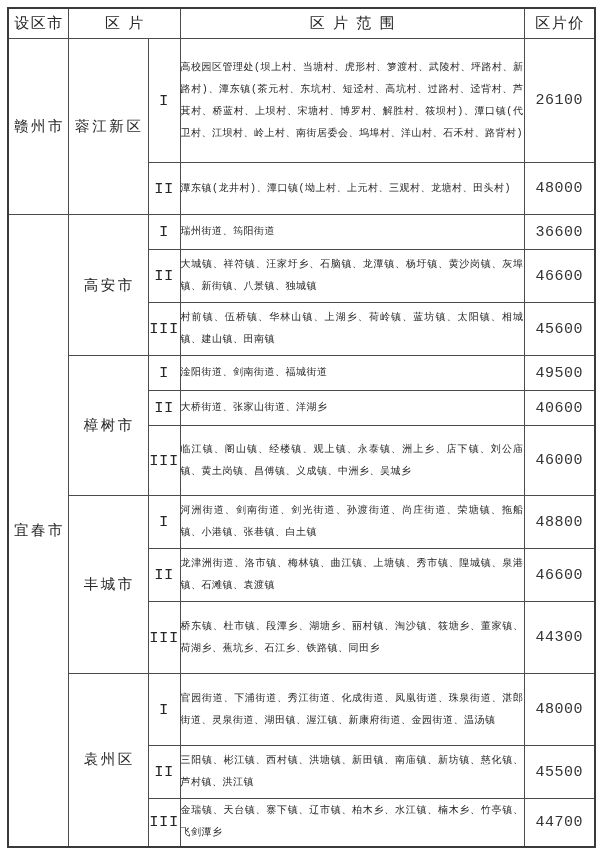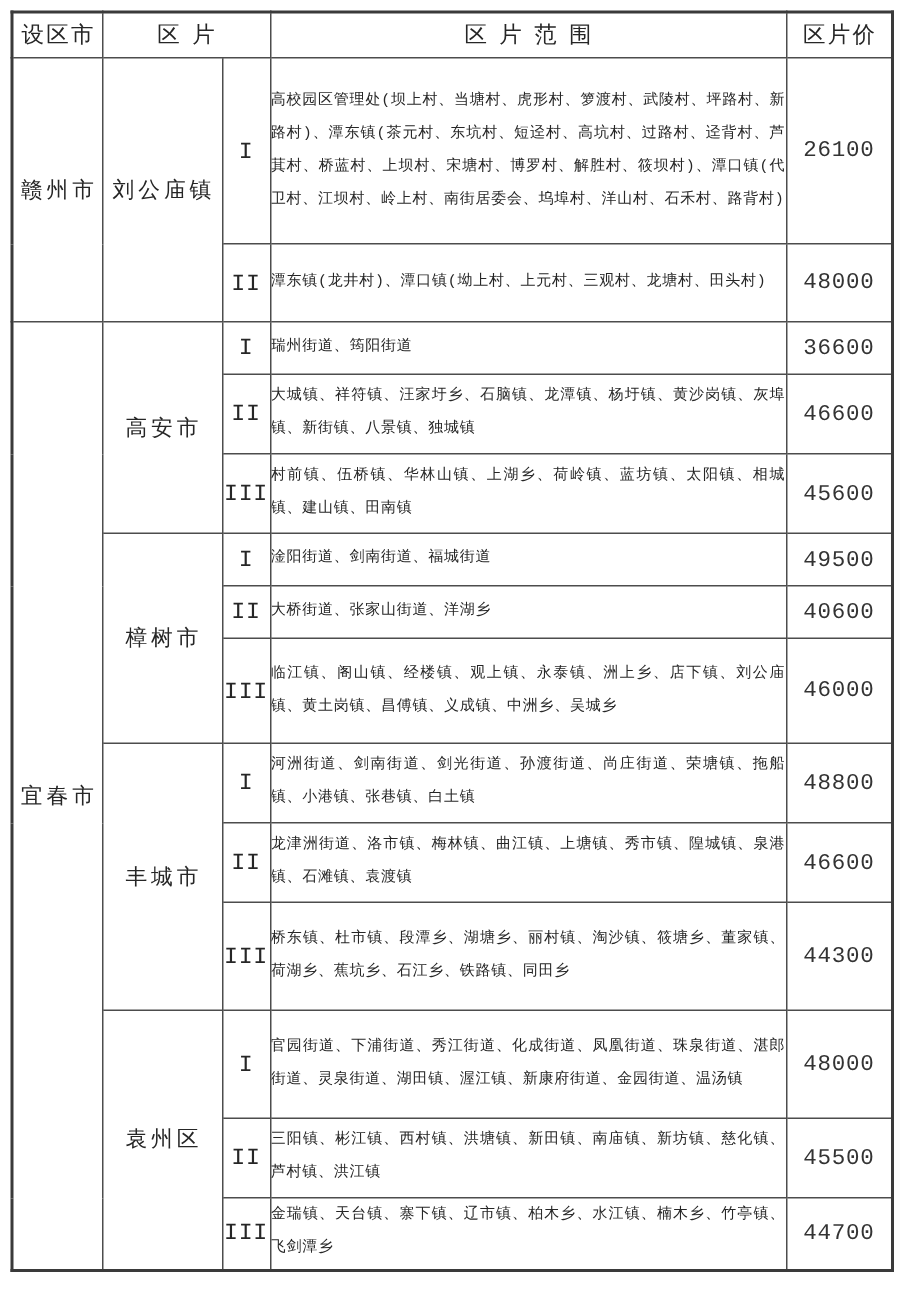--- a/index.html
+++ b/index.html
@@ -94,21 +94,21 @@
     <tbody>
         <tr>
       <th class="hdr hdr-tight">设区市</th>
       <th class="hdr hdr-wide" colspan="2">区片</th>
       <th class="hdr hdr-wide">区片范围</th>
       <th class="hdr hdr-tight">区片价</th>
     </tr>
 
     <tr style="height:124px;">
       <td class="city" rowspan="2">赣州市</td>
-      <td class="dist" rowspan="2">刘公庙镇</td>
+      <td class="dist" rowspan="2">蓉江新区</td>
       <td class="zone">I</td>
       <td class="range">高校园区管理处(坝上村、当塘村、虎形村、箩渡村、武陵村、坪路村、新路村)、潭东镇(茶元村、东坑村、短迳村、高坑村、过路村、迳背村、芦萁村、桥蓝村、上坝村、宋塘村、博罗村、解胜村、筱坝村)、潭口镇(代卫村、江坝村、岭上村、南街居委会、坞埠村、洋山村、石禾村、路背村)</td>
       <td class="price">26100</td>
     </tr>
 
     <tr style="height:52px;">
       <td class="zone">II</td>
       <td class="range">潭东镇(龙井村)、潭口镇(坳上村、上元村、三观村、龙塘村、田头村)</td>
       <td class="price">48000</td>
     </tr>

